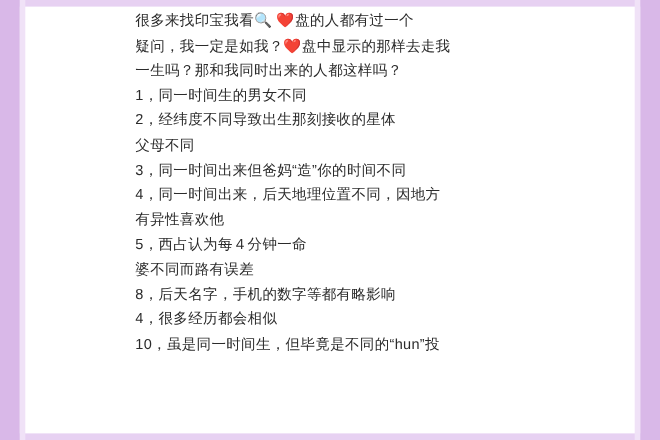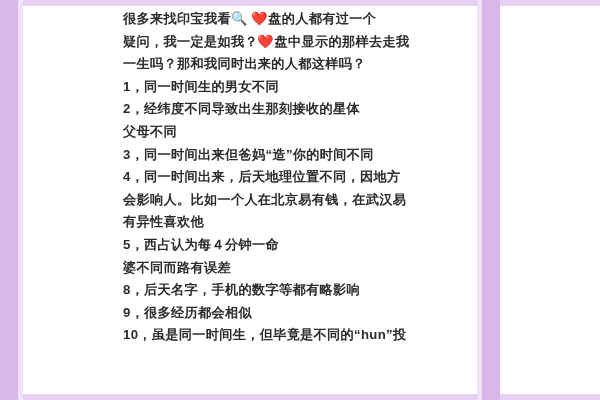--- a/index.html
+++ b/index.html
@@ -8,25 +8,24 @@
   }
   body {
     width: 600px;
     height: 400px;
     background: #ffffff;
     font-family: "Liberation Sans", sans-serif;
     overflow: hidden;
   }
   .page {
     position: relative;
-    width: 500px;
+    width: 600px;
     height: 400px;
     background: #ffffff;
     box-sizing: border-box;
-    font-weight: bold;
   }
   
   .frame-left, .frame-right {
     position: absolute;
     top: 0;
     width: 18px;
     height: 400px;
     background: #d9b8e8;
   }
   .frame-left { left: 0; }
@@ -82,22 +81,21 @@
 
   <div class="content">
     <p class="para">很多来找印宝我看🔍 ❤️盘的人都有过一个</p>
     <p class="para">疑问，我一定是如我？❤️盘中显示的那样去走我</p>
     <p class="para">一生吗？那和我同时出来的人都这样吗？</p>
     <p class="para">1，同一时间生的男女不同</p>
     <p class="para">2，经纬度不同导致出生那刻接收的星体</p>
     <p class="para">父母不同</p>
     <p class="para">3，同一时间出来但爸妈“造”你的时间不同</p>
     <p class="para">4，同一时间出来，后天地理位置不同，因地方</p>
-    <p class="para">会影响人。比如一个人在北京易有钱，在武汉易</p>
     <p class="para">有异性喜欢他</p>
     <p class="para">5，西占认为每４分钟一命</p>
     <p class="para">婆不同而路有误差</p>
     <p class="para">8，后天名字，手机的数字等都有略影响</p>
-    <p class="para">9，很多经历都会相似</p>
+    <p class="para">4，很多经历都会相似</p>
     <p class="para">10，虽是同一时间生，但毕竟是不同的“hun”投</p>
 
   </div>
 </div>
 
 </body></html>

